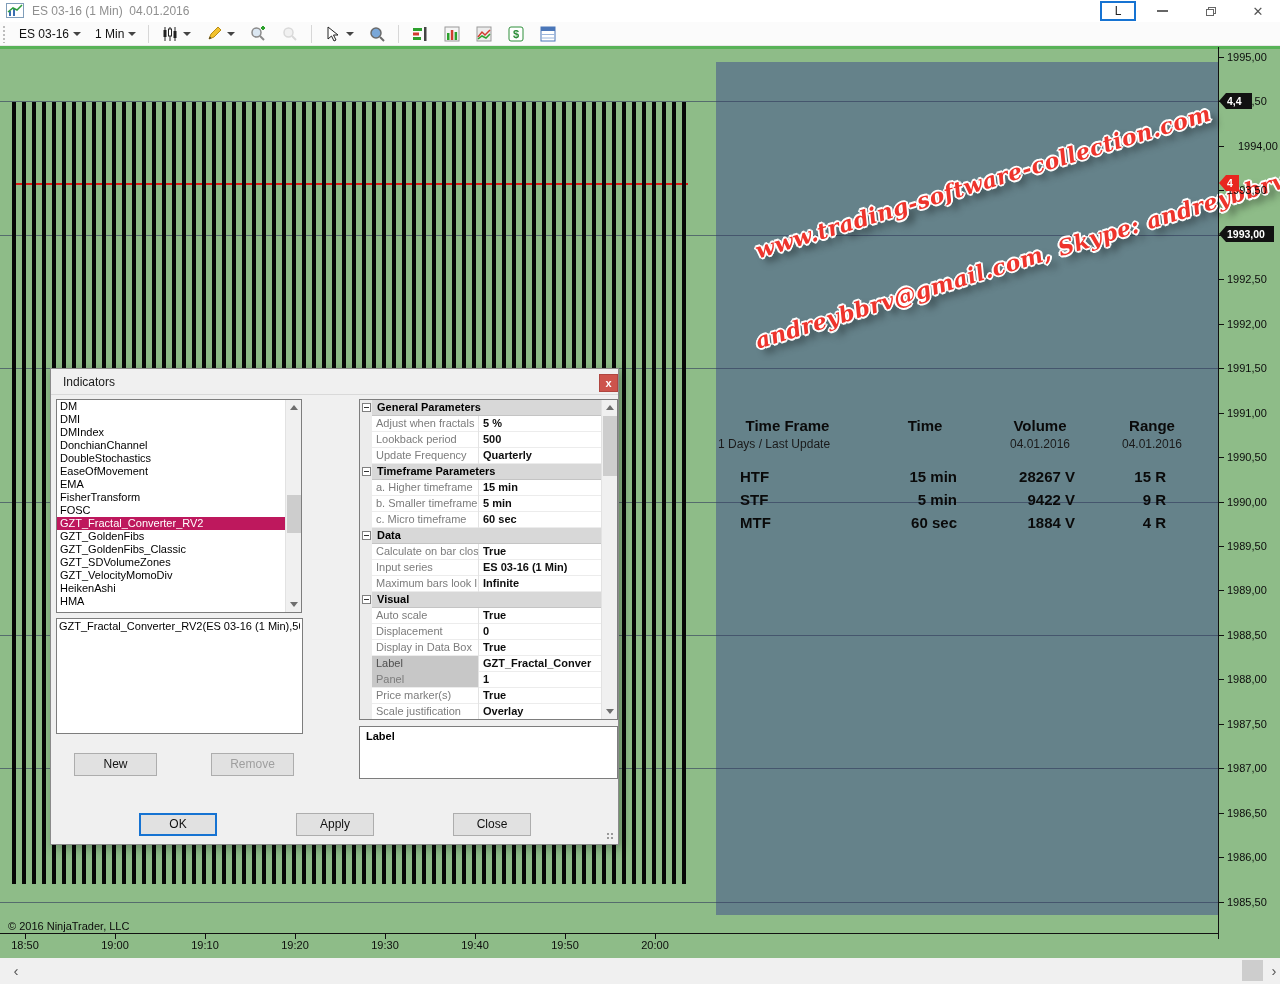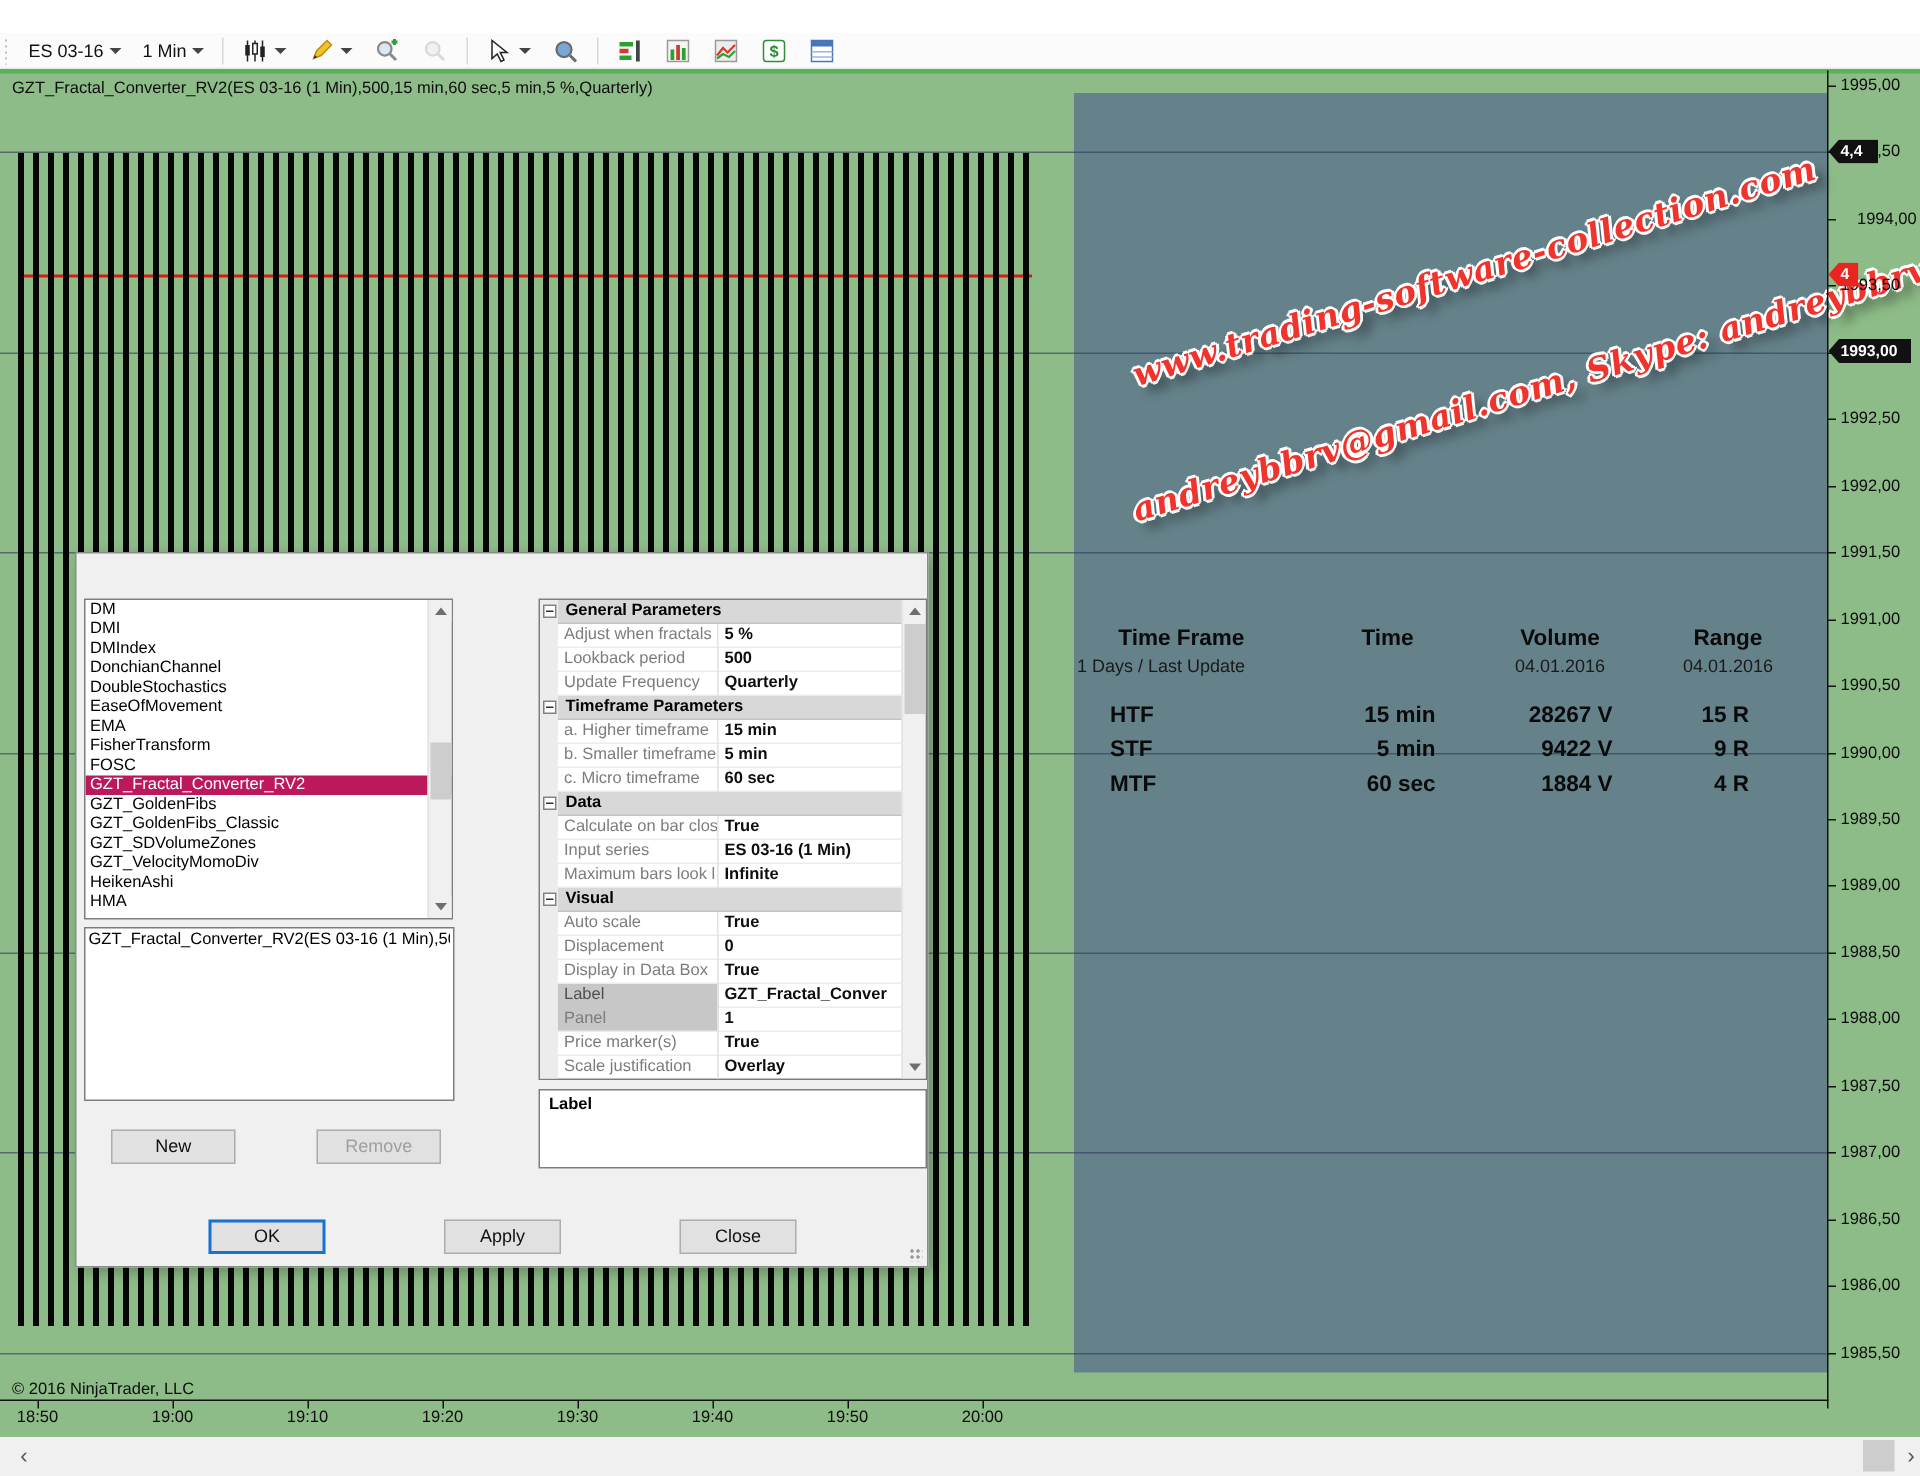--- a/index.html
+++ b/index.html
@@ -114,20 +114,40 @@
   #desc-box { position:absolute; left:308px; top:357px; width:259px; height:53px; background:#fff; border:1px solid #7d7d7d; padding:3px 6px; line-height:13px; color:#222; }
   #desc-head { font-weight:bold; color:#000; }
   #dlg-grip { position:absolute; right:3px; bottom:3px; width:9px; height:9px;
               background-image:radial-gradient(#9a9a9a 1px, transparent 1.2px); background-size:4px 4px; }
 </style>
 </head>
 <body>
 
 <div id="app">
 
+  <div id="titlebar">
+    <svg id="title-icon" viewBox="0 0 18 15">
+      <rect x="0.5" y="0.5" width="17" height="14" fill="#ffffff" stroke="#7f9db9"></rect>
+      <rect x="3" y="8" width="2" height="5" fill="#3a6fb0"></rect>
+      <rect x="7" y="6" width="2" height="7" fill="#3a6fb0"></rect>
+      <polyline points="2,9 7,5 11,7 16,2" fill="none" stroke="#2e9e3c" stroke-width="1.5"></polyline>
+    </svg>
+    <span id="title-text">ES 03-16 (1 Min)  04.01.2016</span>
+    <div id="link-btn">L</div>
+    <div class="wctl" id="btn-min">
+        <span></span>
+      </div>
+    <div class="wctl" id="btn-max">
+        <span id="restore-glyph">
+          <i></i>
+          <i></i>
+        </span>
+      </div>
+    <div class="wctl" id="btn-close">✕</div>
+  </div>
 
   <div id="toolbar">
     <div class="grip"></div>
     <div class="tb-btn">
       <span>ES 03-16</span>
       <span class="caret"></span>
     </div>
     <div class="tb-btn">
       <span>1 Min</span>
       <span class="caret"></span>
@@ -246,21 +266,20 @@
         <div class="gridline" style="top: 55px;"></div>
         <div class="gridline" style="top: 189px;"></div>
         <div class="gridline" style="top: 322px;"></div>
         <div class="gridline" style="top: 456px;"></div>
         <div class="gridline" style="top: 589px;"></div>
         <div class="gridline" style="top: 722px;"></div>
         <div class="gridline" style="top: 856px;"></div>
       </div>
     <div id="redline"></div>
     <div id="bars"></div>
-    <div id="indicator-label">GZT_Fractal_Converter_RV2(ES 03-16 (1 Min),500,15 min,60 sec,5 min,5 %,Quarterly)</div>
 
     <div class="watermark" id="wm1">www.trading-software-collection.com</div>
     <div class="watermark" id="wm2">andreybbrv@gmail.com, Skype: andreybbrv</div>
 
     <div id="info-table">
         <div class="it-cell it-center" style="left: 715px; width: 145px; top: 371px;">Time Frame</div>
         <div class="it-cell it-center" style="left: 880px; width: 90px; top: 371px;">Time</div>
         <div class="it-cell it-center" style="left: 985px; width: 110px; top: 371px;">Volume</div>
         <div class="it-cell it-center" style="left: 1097px; width: 110px; top: 371px;">Range</div>
         <div class="it-cell it-sub" style="left: 718px; width: 150px; top: 391px;">1 Days / Last Update</div>
@@ -350,20 +369,24 @@
     <div id="copyright">© 2016 NinjaTrader, LLC</div>
   </div>
 
   <div id="hscroll">
     <div id="hs-left">‹</div>
     <div id="hs-thumb"></div>
     <div id="hs-right">›</div>
   </div>
 
   <div id="dialog">
+    <div id="dlg-title">
+      <span id="dlg-title-text">Indicators</span>
+      <div id="dlg-close">x</div>
+    </div>
 
     <div id="ind-list">
       <div id="ind-items">
           <div class="ind-item">DM</div>
           <div class="ind-item">DMI</div>
           <div class="ind-item">DMIndex</div>
           <div class="ind-item">DonchianChannel</div>
           <div class="ind-item">DoubleStochastics</div>
           <div class="ind-item">EaseOfMovement</div>
           <div class="ind-item">EMA</div>

